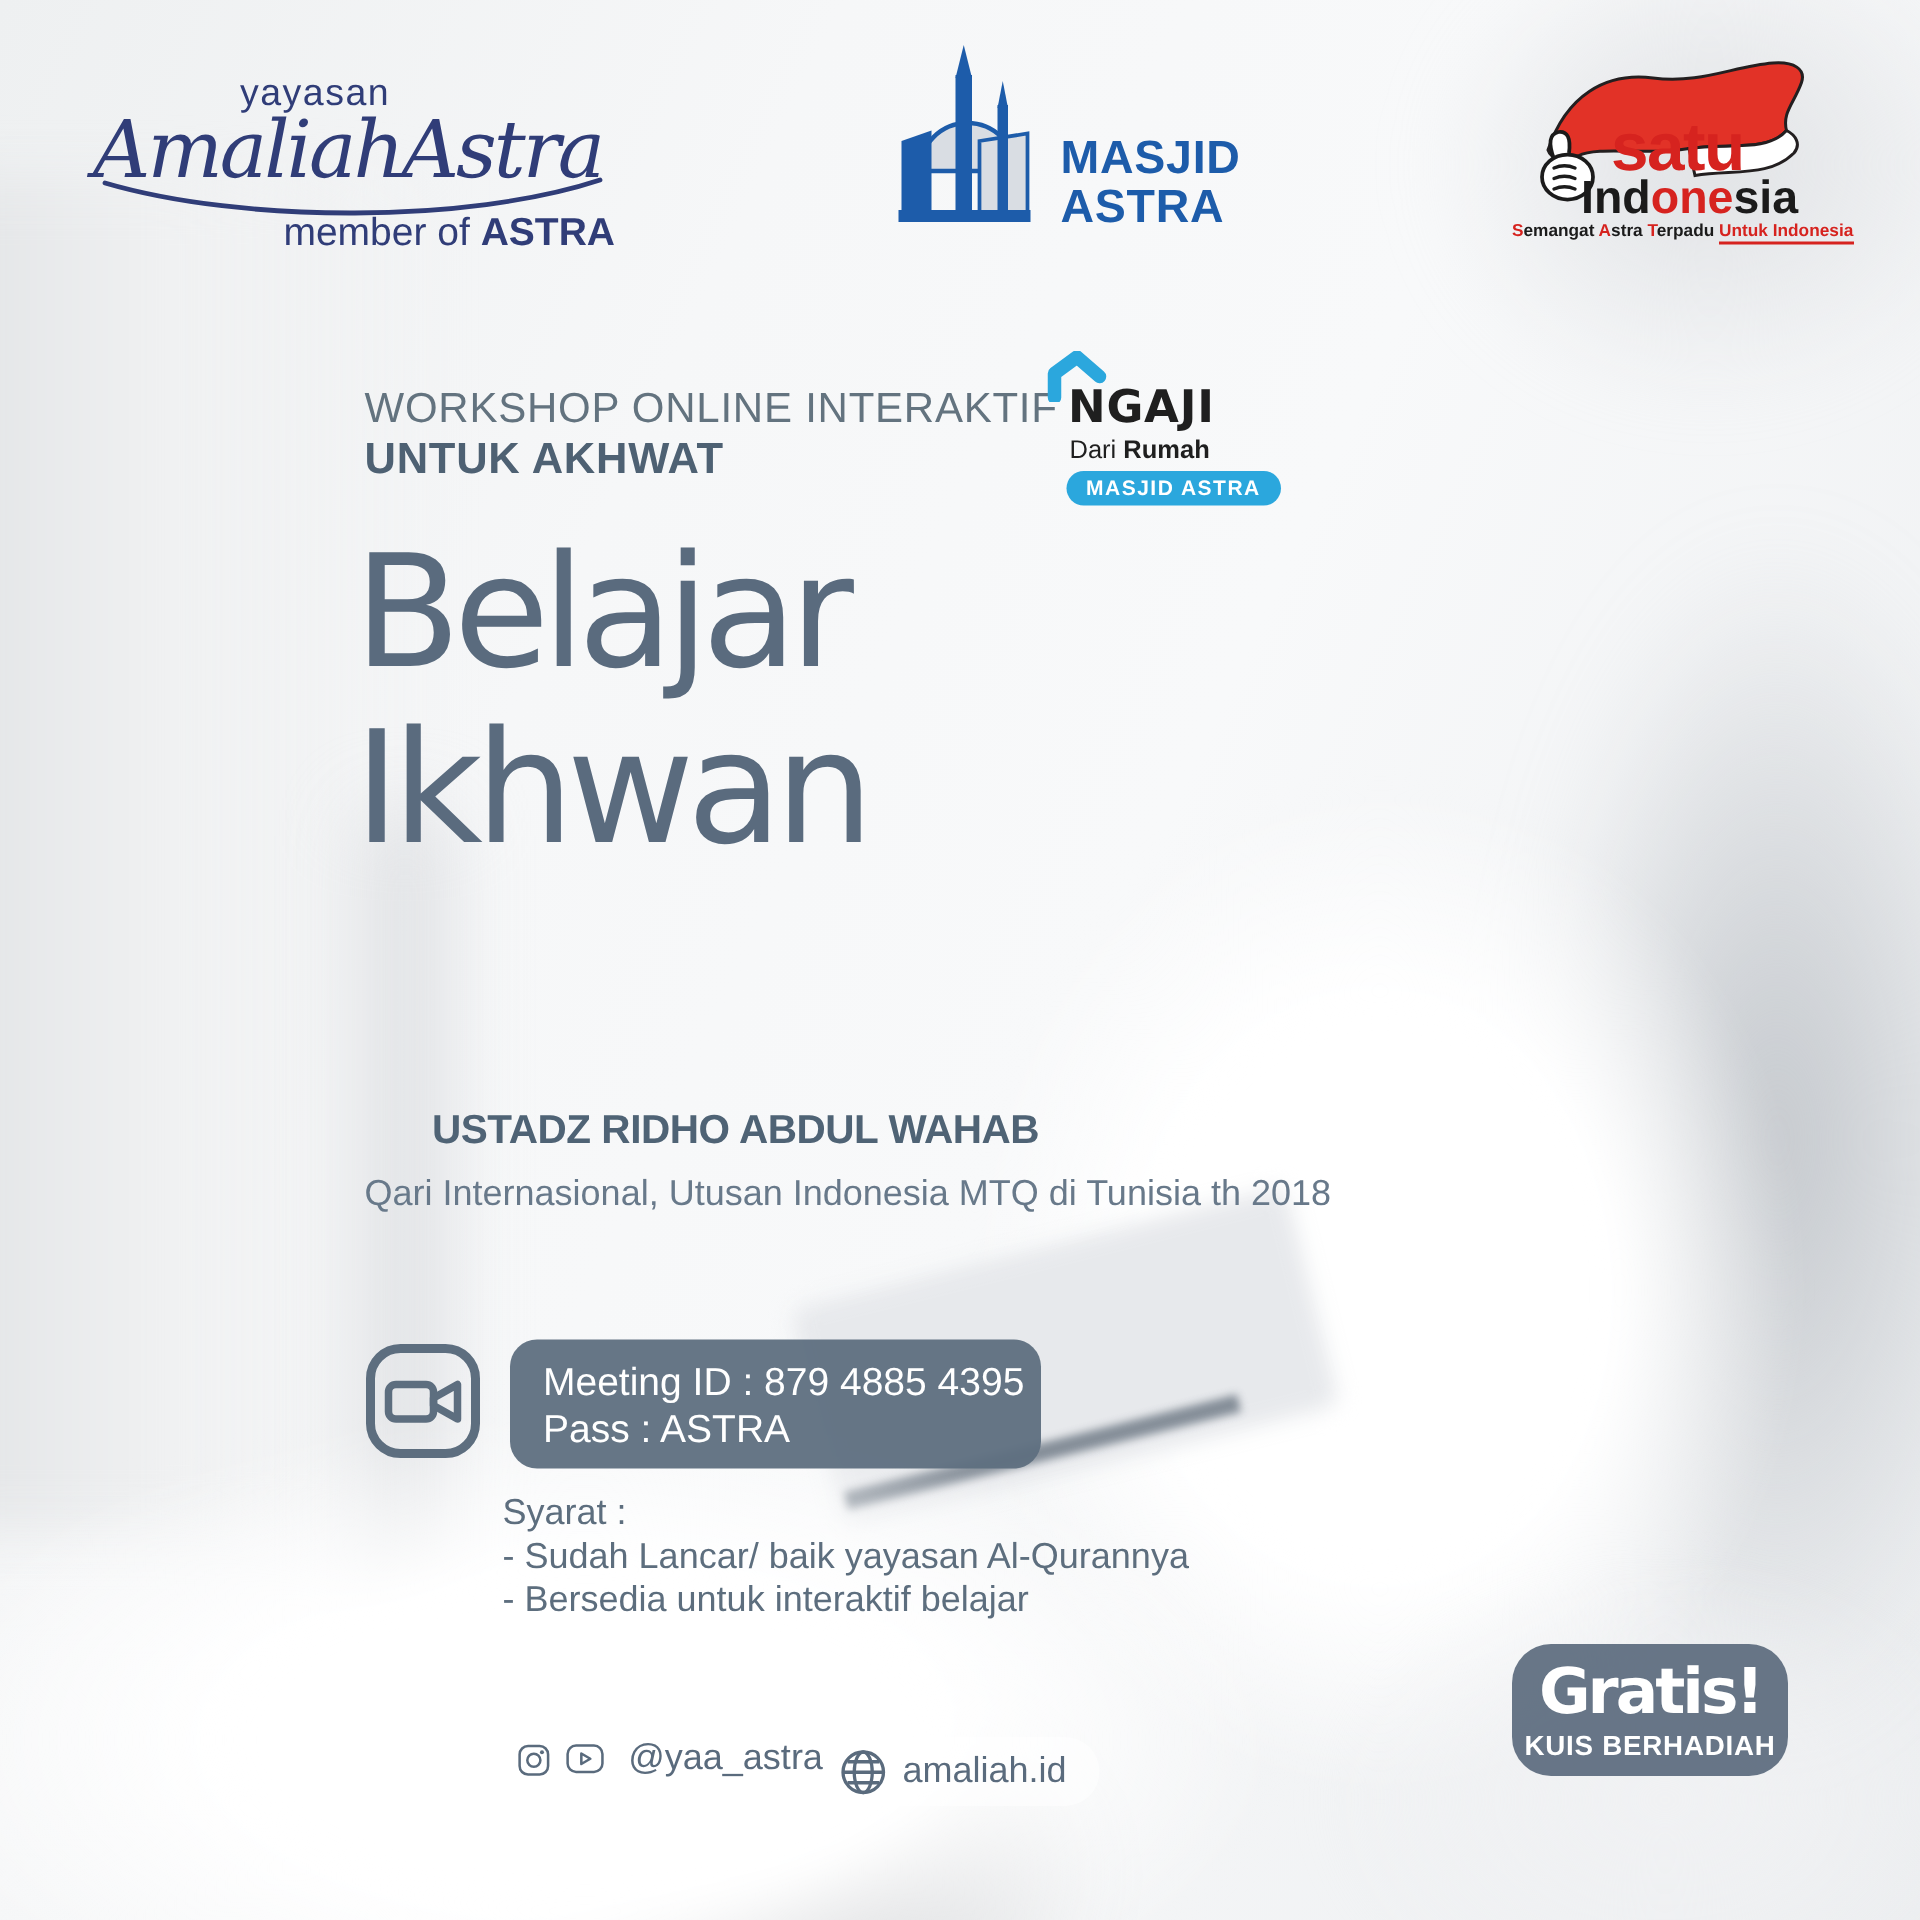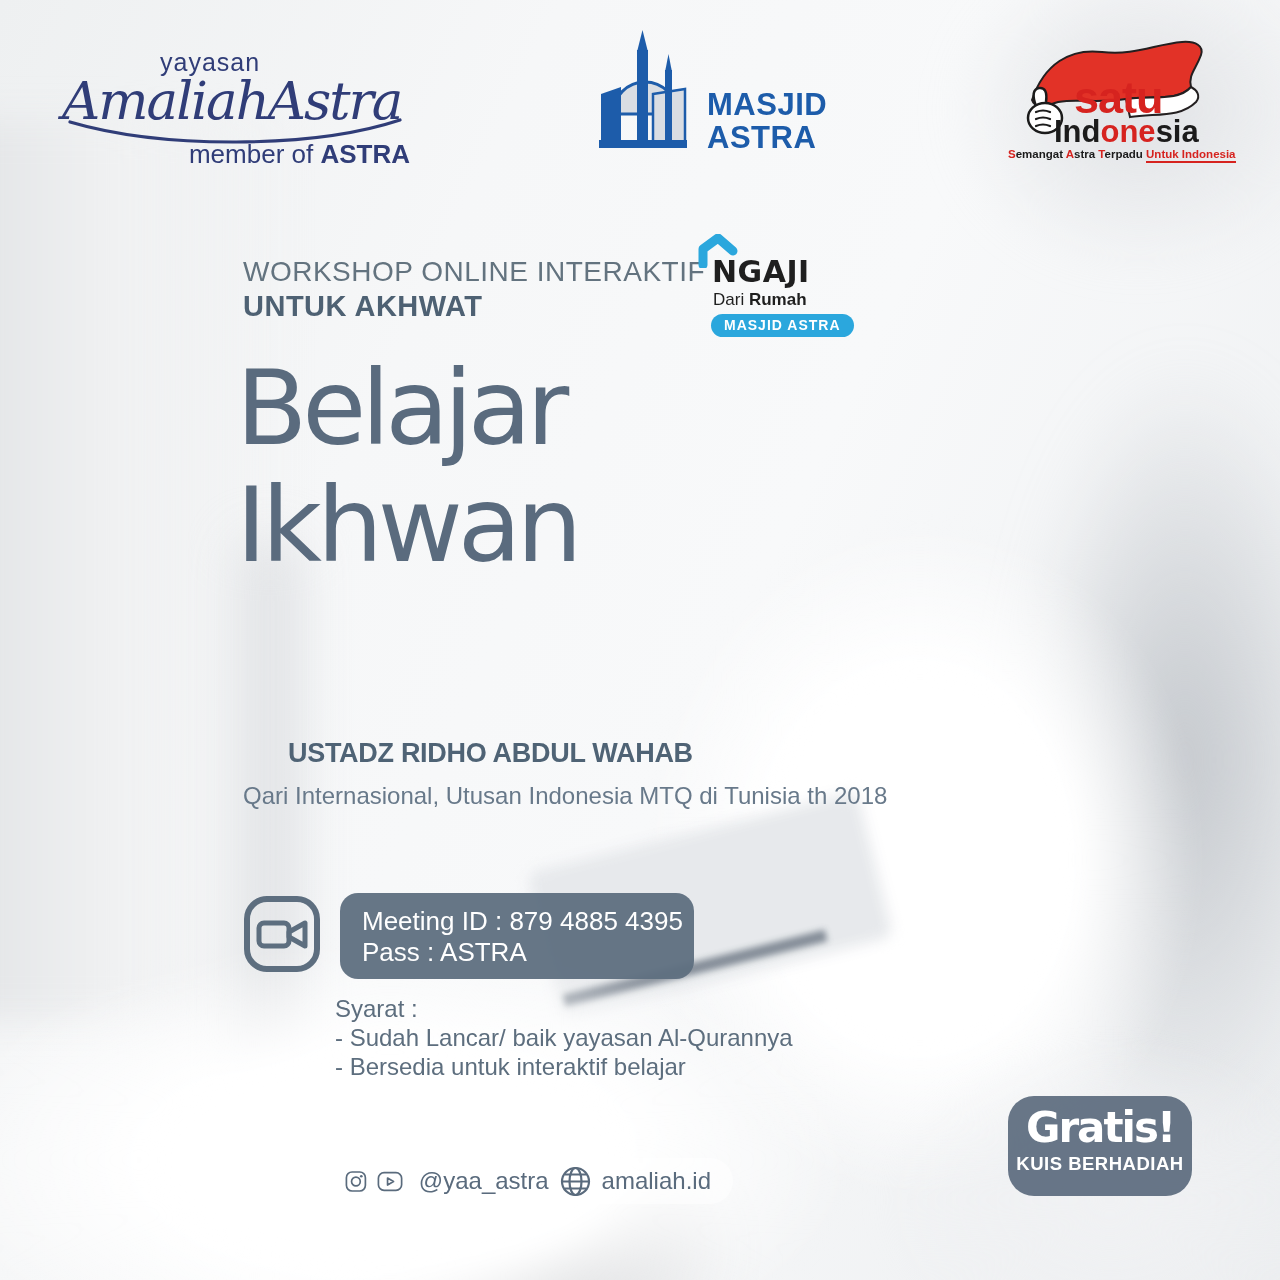--- a/index.html
+++ b/index.html
@@ -73,26 +73,26 @@
   .speaker-cred{left:243px;top:782px;font-size:24px;color:#68798a;}
   .schedule{left:243px;top:844px;font-size:28px;color:#5a6b7d;}
 
   .video-icon{left:243px;top:894px;}
   .meeting-box{left:340px;top:893px;width:354px;height:86px;background:rgba(94,111,128,.95);
     border-radius:18px;color:#fff;padding:13px 0 0 22px;box-sizing:border-box;font-size:26px;line-height:31px;}
 
   .syarat{left:335px;top:994px;font-size:24px;color:#5d6e7e;line-height:29px;}
 
   .social-pill{left:323px;top:1158px;width:410px;height:46px;background:rgba(255,255,255,.55);
-    border-radius:23px;display:flex;align-items:center;padding:0 22px;box-sizing:border-box;
+    border-radius:23px;display:flex;padding:0 22px;box-sizing:border-box;
     color:#5a6b7d;font-size:24px;gap:10px;}
   .social-pill .handle{margin-left:6px;}
   .social-pill .globe-wrap{margin-left:auto;display:flex;align-items:center;gap:10px;}
 
-  .promo{left:1008px;top:1096px;width:184px;height:100px;background:rgba(92,108,126,.93);
+  .promo{left:1008px;top:1096px;width:184px;height:88px;background:rgba(92,108,126,.93);
     border-radius:26px;color:#fff;text-align:center;}
   .promo-title{font-family:"DejaVu Sans",sans-serif;font-size:42px;font-weight:bold;letter-spacing:-2px;margin-top:7px;}
   .promo-sub{font-size:18.5px;font-weight:bold;letter-spacing:.5px;margin-top:1px;}
 
   svg{display:block;}
 </style>
 </head>
 <body>
 
 <div class="poster">

